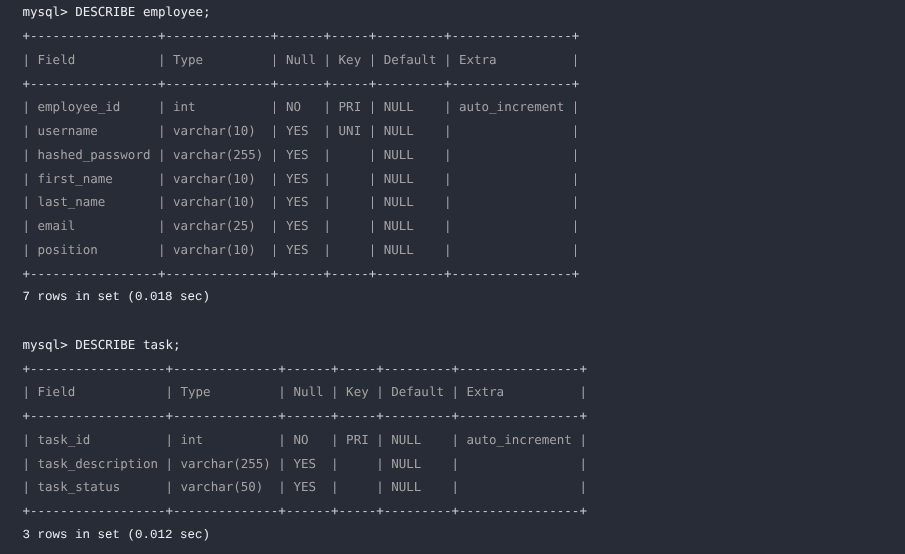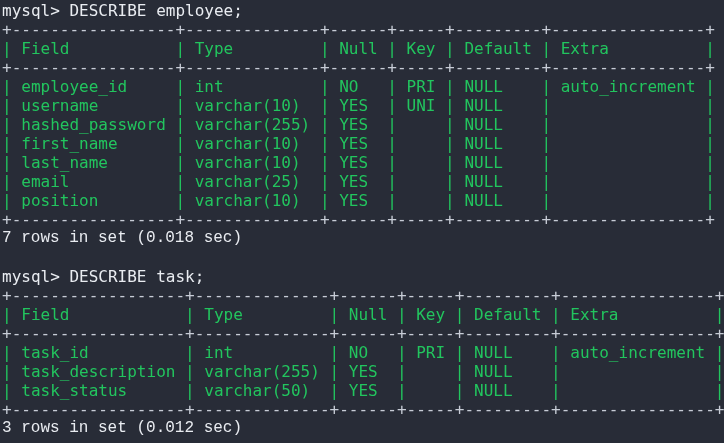--- a/index.html
+++ b/index.html
@@ -12,33 +12,33 @@
     height: 443px;
     overflow: hidden;
     font-family: "DejaVu Sans Mono", "Liberation Mono", monospace;
   }
   #terminal {
     width: 724px;
     height: 443px;
     background: #282c37;
     color: #d8dce3;
     font-family: "DejaVu Sans Mono", "Liberation Mono", monospace;
-    font-size: 16px;
+    font-size: 10px;
     line-height: 19px;
-    padding: 1px 0 0 2px;
+    padding: 1px 0 0 18px;
     box-sizing: border-box;
     white-space: pre;
     letter-spacing: 0px;
   }
   .tline {
     white-space: pre;
     height: 19px;
     line-height: 19px;
     font-family: "DejaVu Sans Mono", "Liberation Mono", monospace;
-    color: #22c55e;
+    color: #a3a3a3;
   }
   .tline.prompt { color: #e9ecf1; }
   .tline.rule   { color: #c7ccd6; }
   .tline.status { color: #e9ecf1; font-family: Liberation Mono, monospace; }
   .tline.blank  { color: transparent; }
 </style>
 </head>
 <body>
 
 <div id="terminal"><div class="tline prompt">mysql&gt; DESCRIBE employee;</div><div class="tline rule">+-----------------+--------------+------+-----+---------+----------------+</div><div class="tline">| Field           | Type         | Null | Key | Default | Extra          |</div><div class="tline rule">+-----------------+--------------+------+-----+---------+----------------+</div><div class="tline">| employee_id     | int          | NO   | PRI | NULL    | auto_increment |</div><div class="tline">| username        | varchar(10)  | YES  | UNI | NULL    |                |</div><div class="tline">| hashed_password | varchar(255) | YES  |     | NULL    |                |</div><div class="tline">| first_name      | varchar(10)  | YES  |     | NULL    |                |</div><div class="tline">| last_name       | varchar(10)  | YES  |     | NULL    |                |</div><div class="tline">| email           | varchar(25)  | YES  |     | NULL    |                |</div><div class="tline">| position        | varchar(10)  | YES  |     | NULL    |                |</div><div class="tline rule">+-----------------+--------------+------+-----+---------+----------------+</div><div class="tline status">7 rows in set (0.018 sec)</div><div class="tline blank">&nbsp;</div><div class="tline prompt">mysql&gt; DESCRIBE task;</div><div class="tline rule">+------------------+--------------+------+-----+---------+----------------+</div><div class="tline">| Field            | Type         | Null | Key | Default | Extra          |</div><div class="tline rule">+------------------+--------------+------+-----+---------+----------------+</div><div class="tline">| task_id          | int          | NO   | PRI | NULL    | auto_increment |</div><div class="tline">| task_description | varchar(255) | YES  |     | NULL    |                |</div><div class="tline">| task_status      | varchar(50)  | YES  |     | NULL    |                |</div><div class="tline rule">+------------------+--------------+------+-----+---------+----------------+</div><div class="tline status">3 rows in set (0.012 sec)</div></div>

